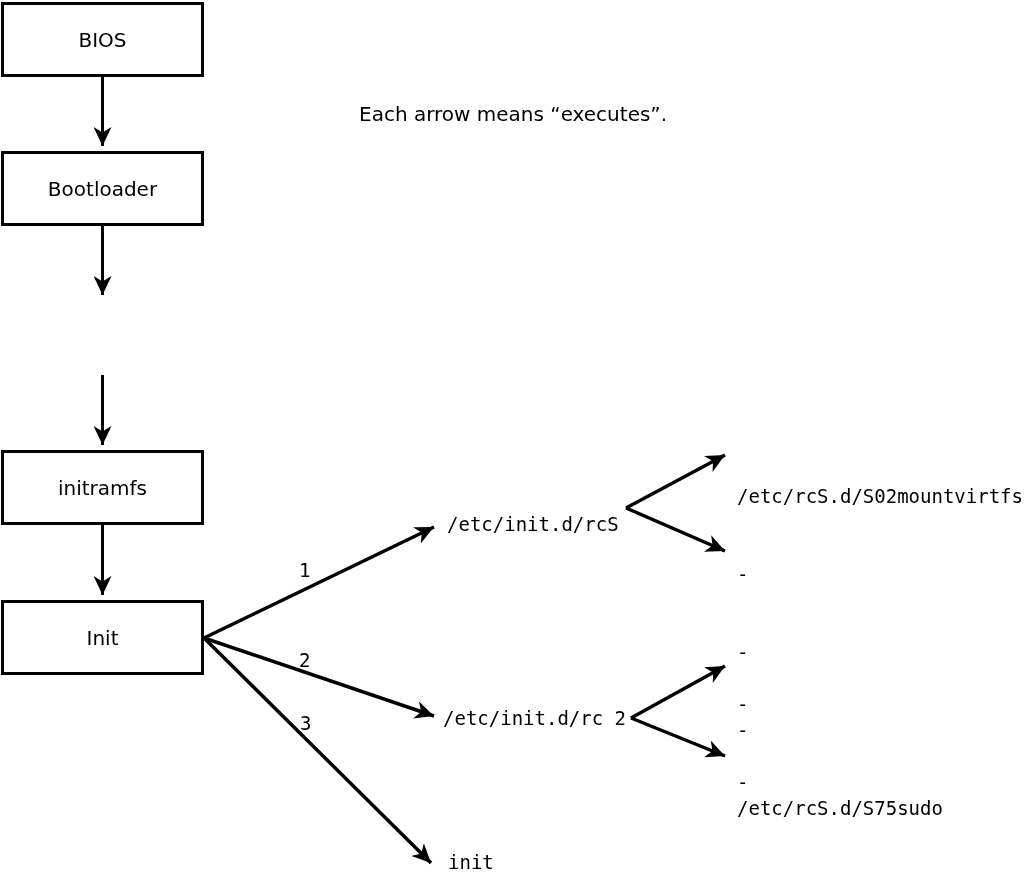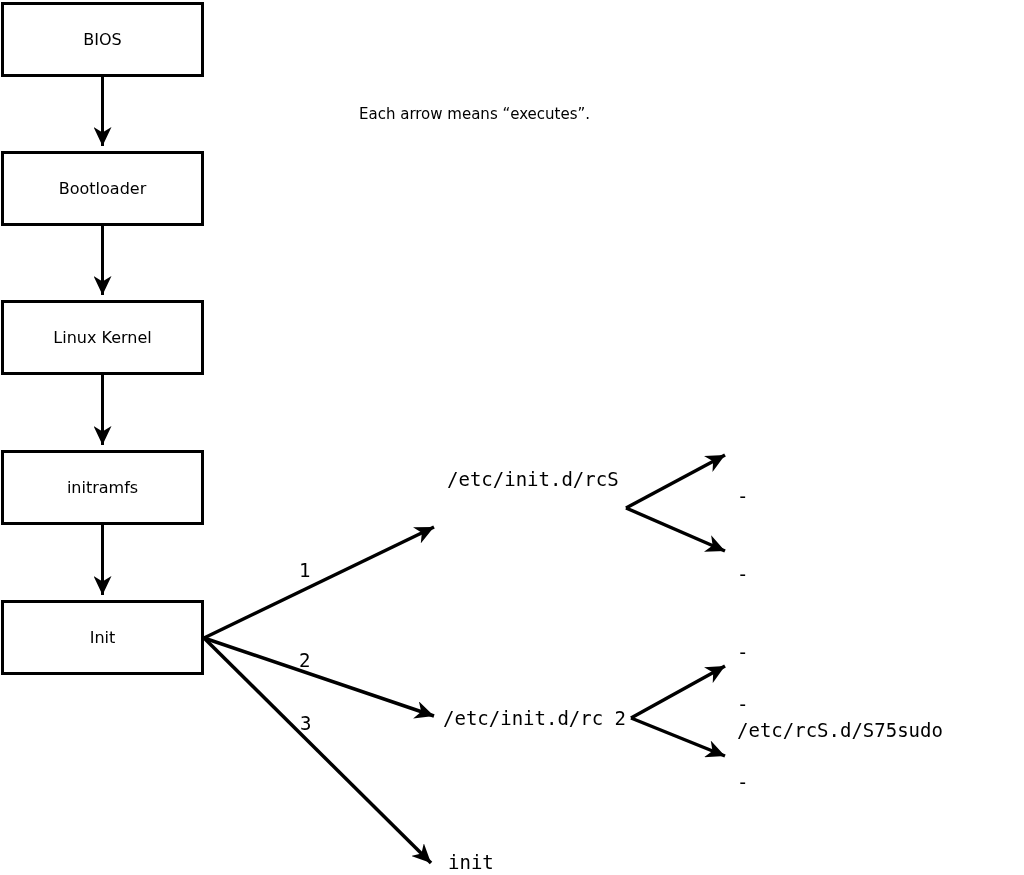--- a/index.html
+++ b/index.html
@@ -29,28 +29,28 @@
     width: 203px;
     height: 75px;
     box-sizing: border-box;
     border: 3px solid #000000;
     background: #ffffff;
     display: flex;
     align-items: center;
     justify-content: center;
   }
   .node-label {
-    font-size: 16px;
+    font-size: 20px;
     white-space: nowrap;
   }
   .note {
     position: absolute;
     left: 359px;
     top: 101px;
-    font-size: 15px;
+    font-size: 20px;
     line-height: 26px;
     white-space: nowrap;
   }
   .mono {
     position: absolute;
     font-family: "DejaVu Sans Mono", "Liberation Mono", monospace;
     font-size: 19px;
     line-height: 26px;
     white-space: pre;
   }
@@ -91,41 +91,39 @@
     <line x1="631" y1="718" x2="725" y2="666" stroke="#000000" stroke-width="3.5" marker-end="url(#ah)"></line>
     <line x1="631" y1="718" x2="725" y2="756" stroke="#000000" stroke-width="3.5" marker-end="url(#ah)"></line>
   </svg>
 
   <div class="node" style="top:2px">
     <span class="node-label">BIOS</span>
   </div>
   <div class="node" style="top:151px">
     <span class="node-label">Bootloader</span>
   </div>
-  <div class="node" style="top:300px">
-    <span class="node-label">Linux Kernel</span>
-  </div>
   <div class="node" style="top:600px">
     <span class="node-label">Init</span>
   </div>
   <div class="node" style="top:450px">
     <span class="node-label">initramfs</span>
   </div>
 
   <div class="note">Each arrow means “executes”.</div>
 
   <div class="branch-num" style="left:299px; top:557px">1</div>
   <div class="branch-num" style="left:299px; top:647px">2</div>
   <div class="branch-num" style="left:300px; top:710px">3</div>
 
-  <div class="mono" style="left:447px; top:466px">/etc/init.d/rcS</div>
+  <div class="mono" style="left:447px; top:511px">/etc/init.d/rcS</div>
   <div class="mono" style="left:443px; top:705px">/etc/init.d/rc 2</div>
   <div class="mono" style="left:448px; top:849px">init</div>
 
   <div class="mono script-block" style="left:737px; top:431px">
+    <div>/etc/rcS.d/S02mountvirtfs</div>
     <div>-</div>
     <div>-</div>
     <div>-</div>
     <div>/etc/rcS.d/S75sudo</div>
   </div>
 
   <div class="mono script-block" style="left:737px; top:639px">
     <div>-</div>
     <div>-</div>
     

